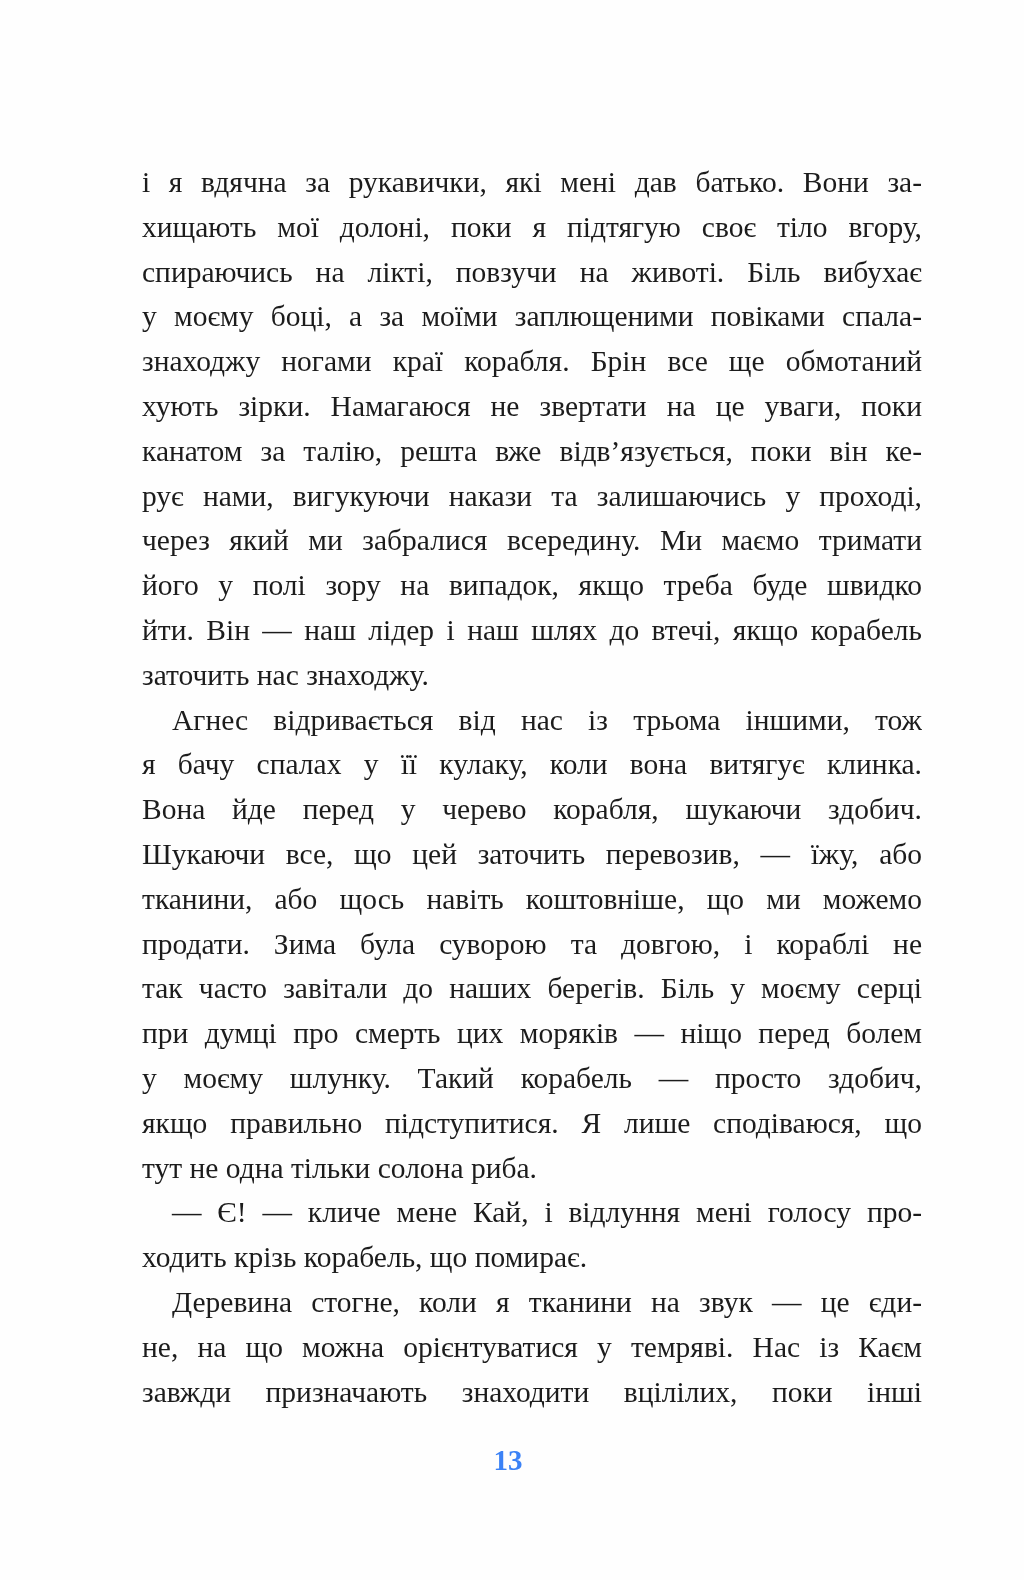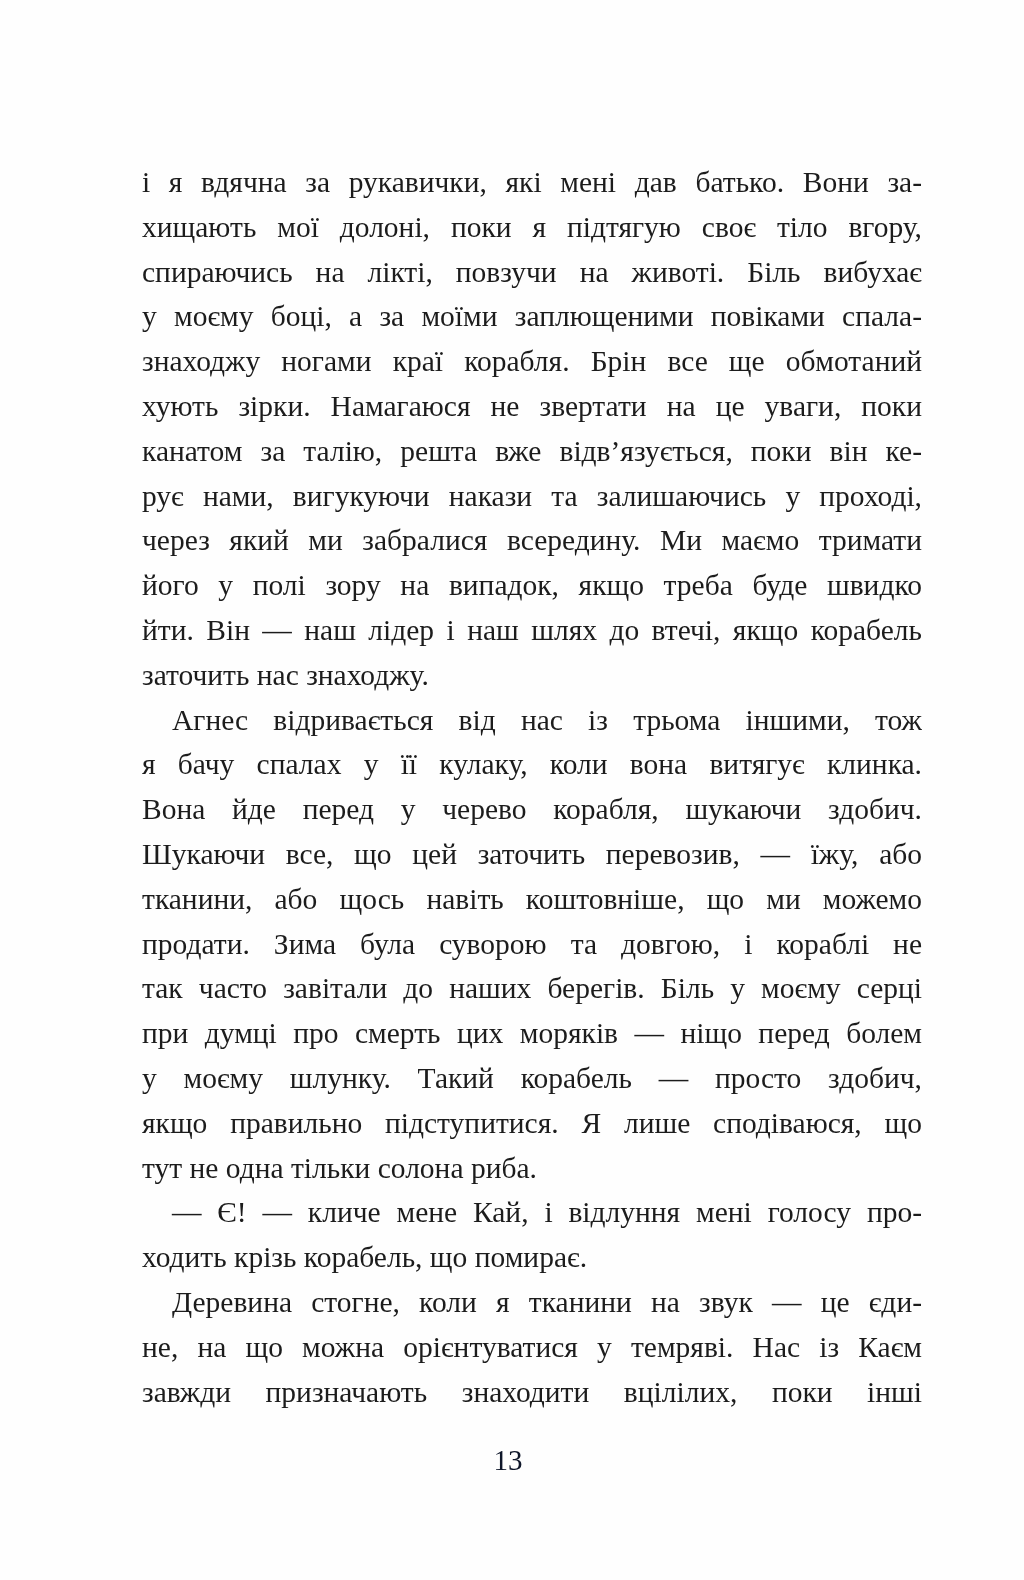--- a/index.html
+++ b/index.html
@@ -53,21 +53,22 @@
   }
 
   .page-number {
     position: absolute;
     left: 118px;
     top: 1438px;
     width: 780px;
     text-align: center;
     font-size: 29px;
     line-height: 44px;
-    color: #0f172a;
+    color: #3b82f6;
+    font-weight: bold;
   }
 </style>
 </head>
 <body>
 
 <div class="page">
   <div class="text-block">
       <div class="paragraph">
         <div class="line fill">і я вдячна за рукавички, які мені дав батько. Вони за-</div>
         <div class="line fill">хищають мої долоні, поки я підтягую своє тіло вгору,</div>

